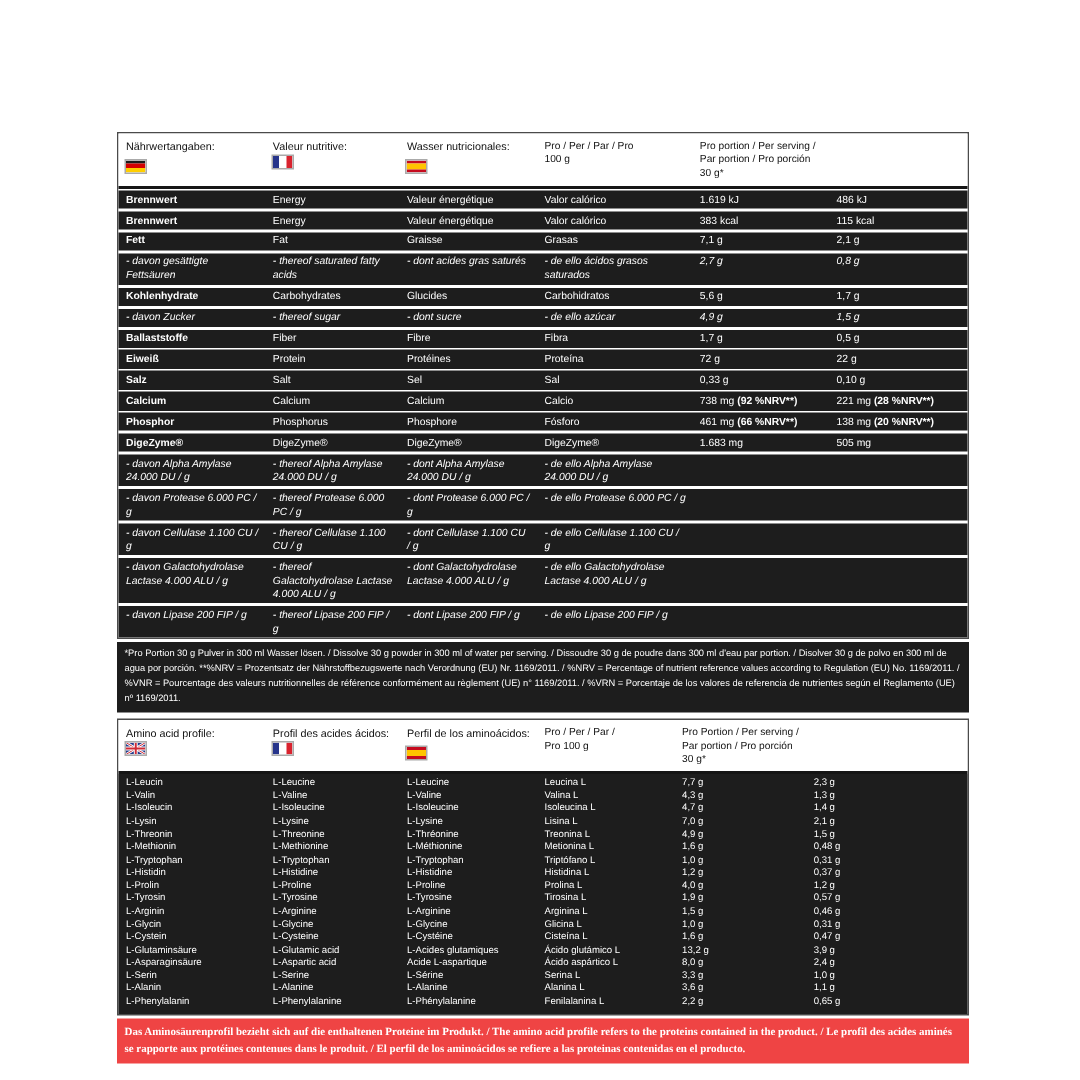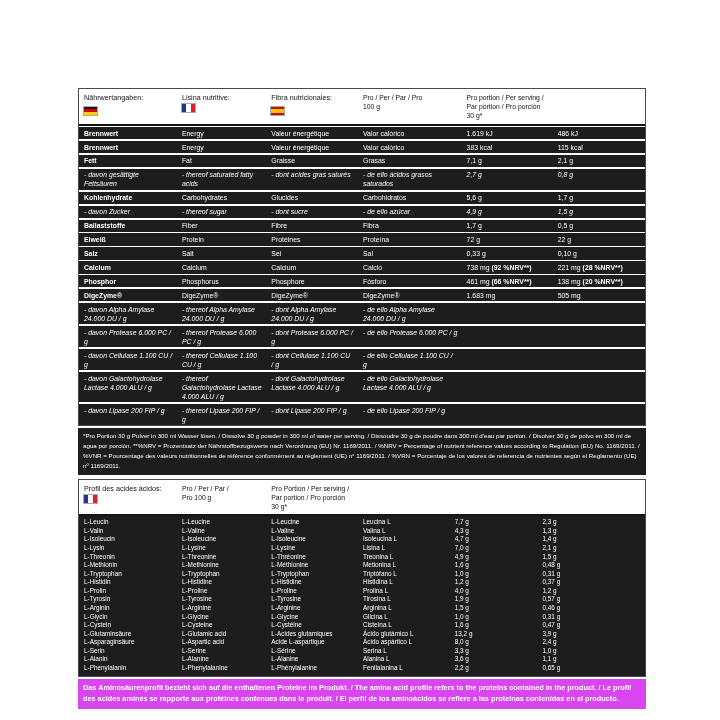--- a/index.html
+++ b/index.html
@@ -46,41 +46,41 @@
             padding:3px 6px 4px 5px;margin-top:1.6px;}
 
   
   .atable{margin-top:4px;}
   .tbody-a{background:#1d1d1d;padding:2px 0 3px 0;}
   .arow{display:grid;grid-template-columns:17.3% 15.8% 16.2% 16.2% 15.5% auto;
         color:#fff;font-size:6.4px;line-height:1.34;}
   .arow .cell{padding:0 4px 0 5px;}
 
   
-  .footerbar{background:#d946ef;color:#fff;font-weight:bold;font-size:7.3px;
-             line-height:1.55;padding:3px 6px 4px 5px;margin-top:2.5px;}
+  .footerbar{background:#ef4444;color:#fff;font-weight:bold;font-size:7.3px;
+             line-height:1.55;padding:3px 6px 4px 5px;margin-top:2.5px;font-family:Liberation Serif, serif;}
 </style>
 </head>
 <body>
 
 <div class="canvas">
 
   <section class="tbl ntable">
     <div class="thead thead-n" id="nutri-head">
         <div class="hcell"><span class="hlabel">Nährwertangaben:</span><span class="flag flag-de">
             <i></i>
             <i></i>
             <i></i>
           </span></div>
-        <div class="hcell"><span class="hlabel">Lisina nutritive:</span><span class="flag flag-fr">
-            <i></i>
-            <i></i>
-            <i></i>
-          </span></div>
-        <div class="hcell"><span class="hlabel">Fibra nutricionales:</span><span class="flag flag-es">
+        <div class="hcell"><span class="hlabel">Valeur nutritive:</span><span class="flag flag-fr">
+            <i></i>
+            <i></i>
+            <i></i>
+          </span></div>
+        <div class="hcell"><span class="hlabel">Wasser nutricionales:</span><span class="flag flag-es">
             <i></i>
             <i></i>
             <i></i>
           </span></div>
         <div class="hcell">
           <span class="hline">Pro / Per / Par / Pro</span>
           <span class="hline">100 g</span>
         </div>
         <div class="hcell">
           <span class="hline">Pro portion / Per serving /</span>
@@ -224,21 +224,37 @@
           <div class="cell c-val"><span></span></div>
           <div class="cell c-val"><span></span></div>
         </div>
       </div>
   </section>
 
   <div class="footnote">*Pro Portion 30 g Pulver in 300 ml Wasser lösen. / Dissolve 30 g powder in 300 ml of water per serving. / Dissoudre 30 g de poudre dans 300 ml d'eau par portion. / Disolver 30 g de polvo en 300 ml de agua por porción. **%NRV = Prozentsatz der Nährstoffbezugswerte nach Verordnung (EU) Nr. 1169/2011. / %NRV = Percentage of nutrient reference values according to Regulation (EU) No. 1169/2011. / %VNR = Pourcentage des valeurs nutritionnelles de référence conformément au règlement (UE) n° 1169/2011. / %VRN = Porcentaje de los valores de referencia de nutrientes según el Reglamento (UE) nº 1169/2011.</div>
 
   <section class="tbl atable">
     <div class="thead thead-a" id="amino-head">
+        <div class="hcell"><span class="hlabel">Amino acid profile:</span><span class="flag">
+            <svg viewBox="0 0 60 36" preserveAspectRatio="none">
+              <rect fill="#243b8c" width="60" height="36"></rect>
+              <path d="M0 0 L60 36 M60 0 L0 36" stroke="#ffffff" stroke-width="8"></path>
+              <path d="M0 0 L60 36 M60 0 L0 36" stroke="#cf2b36" stroke-width="3"></path>
+              <rect x="24" width="12" height="36" fill="#ffffff"></rect>
+              <rect y="12" width="60" height="12" fill="#ffffff"></rect>
+              <rect x="27" width="6" height="36" fill="#cf2b36"></rect>
+              <rect y="15" width="60" height="6" fill="#cf2b36"></rect>
+            </svg>
+          </span></div>
         <div class="hcell"><span class="hlabel">Profil des acides ácidos:</span><span class="flag flag-fr">
+            <i></i>
+            <i></i>
+            <i></i>
+          </span></div>
+        <div class="hcell"><span class="hlabel">Perfil de los aminoácidos:</span><span class="flag flag-es">
             <i></i>
             <i></i>
             <i></i>
           </span></div>
         <div class="hcell">
           <span class="hline">Pro / Per / Par /</span>
           <span class="hline">Pro 100 g</span>
         </div>
         <div class="hcell">
           <span class="hline">Pro Portion / Per serving /</span>

